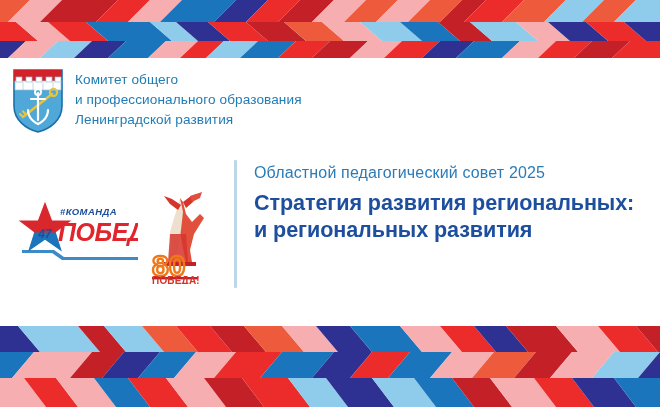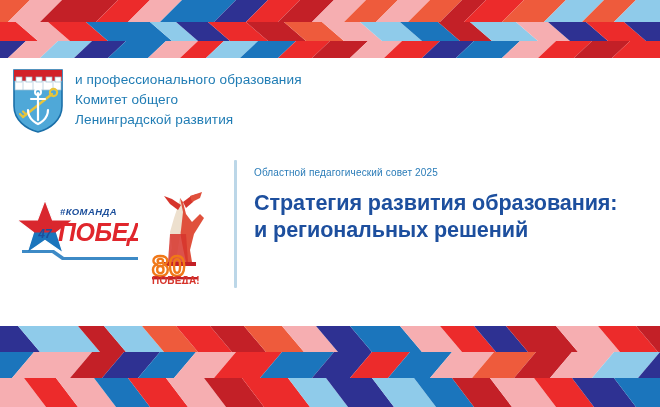--- a/index.html
+++ b/index.html
@@ -37,21 +37,21 @@
   
   .logo-team { position:absolute; left:14px; top:198px; width:124px; height:62px; }
   .logo-80   { position:absolute; left:150px; top:192px; width:66px; height:92px; }
 
   
   .title-block { position:absolute; left:234px; top:160px; display:flex; gap:17px; }
   .rule { width:3px; background:#bcd7e8; border-radius:1px; height:128px; flex:0 0 auto; }
   .titles { padding-top:2px; }
   .kicker {
     color:#2a7cb8;
-    font-size:10px;
+    font-size:16px;
     line-height:21px;
     letter-spacing:.15px;
     white-space:nowrap;
     margin-bottom:6px;
   }
   .headline {
     color:#1d4f9e;
     font-size:21.6px;
     font-weight:bold;
     line-height:27px;
@@ -169,22 +169,22 @@
 
       <g stroke="#ffffff" stroke-width="2.2" fill="none" stroke-linecap="round">
         <line x1="26" y1="25" x2="26" y2="52"></line>
         <line x1="19" y1="31" x2="33" y2="31"></line>
         <path d="M16 42 C16 52 26 56 26 56 C26 56 36 52 36 42"></path>
       </g>
       <circle cx="26" cy="24" r="3" fill="none" stroke="#ffffff" stroke-width="2"></circle>
     </svg>
 
     <div class="org-text">
+      <div>Комитет общего</div>
       <div>и профессионального образования</div>
-      <div>Комитет общего</div>
       <div>Ленинградской развития</div>
     </div>
   </div>
 
   <svg class="logo-team" viewBox="0 0 124 62">
 
     <path d="M31 2 L38.5 22 L59 22 L42.5 34.5 L49 55 L31 42.5 L13 55 L19.5 34.5 L3 22 L23.5 22 Z" fill="#1B75BC"></path>
     <path d="M31 2 L38.5 22 L59 22 L42.5 34.5 L31 34.5 Z M31 2 L23.5 22 L3 22 L19.5 34.5 L31 34.5 Z" fill="#D9272E"></path>
     <path d="M31 2 L38.5 22 L59 22 L42.5 34.5 L49 55 L31 42.5 L13 55 L19.5 34.5 L3 22 L23.5 22 Z" fill="none" stroke="#ffffff" stroke-width="1.2"></path>
     <text x="31" y="40" text-anchor="middle" font-family="Liberation Sans, sans-serif" font-size="12" font-weight="bold" font-style="italic" fill="#1B4E9B">47</text>
@@ -207,22 +207,22 @@
 
     <text x="2" y="84" font-family="Liberation Sans, sans-serif" font-size="30" font-weight="bold" fill="none" stroke="#F07818" stroke-width="2.4">80</text>
     <rect x="2" y="85" width="46" height="2.4" fill="#C32027"></rect>
     <text x="2" y="92" font-family="Liberation Sans, sans-serif" font-size="10" font-weight="bold" fill="#D6342B" letter-spacing=".2">ПОБЕДА!</text>
   </svg>
 
   <div class="title-block">
     <div class="rule"></div>
     <div class="titles">
       <div class="kicker">Областной педагогический совет 2025</div>
-      <div class="headline">Стратегия развития образования:</div>
-      <div class="headline">и региональных решений</div>
+      <div class="headline">Стратегия развития региональных:</div>
+      <div class="headline">и региональных развития</div>
     </div>
   </div>
 
   <div class="band" id="band-bottom">
     <svg width="660" height="81" viewBox="0 0 660 81" xmlns="http://www.w3.org/2000/svg" aria-hidden="true">
       <rect x="0" y="0" width="660" height="81" fill="#ffffff"></rect>
 
       <g>
         <path d="M0 0 L18 0 L40 26 L0 26 Z" fill="#2E3192"></path>
         <path d="M18 0 L78 0 L100 26 L40 26 Z" fill="#8FCBEA"></path>

